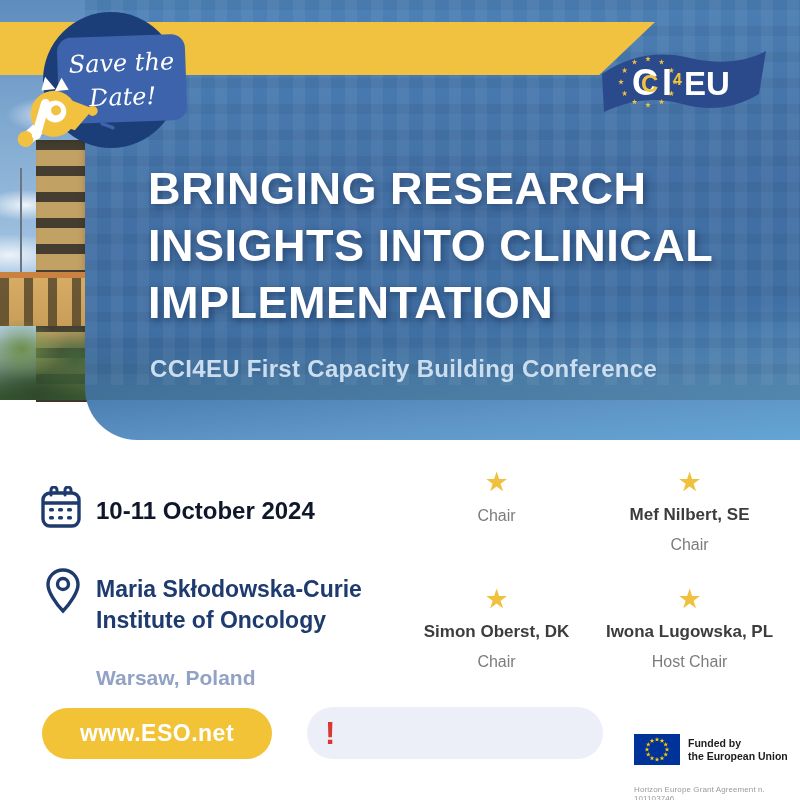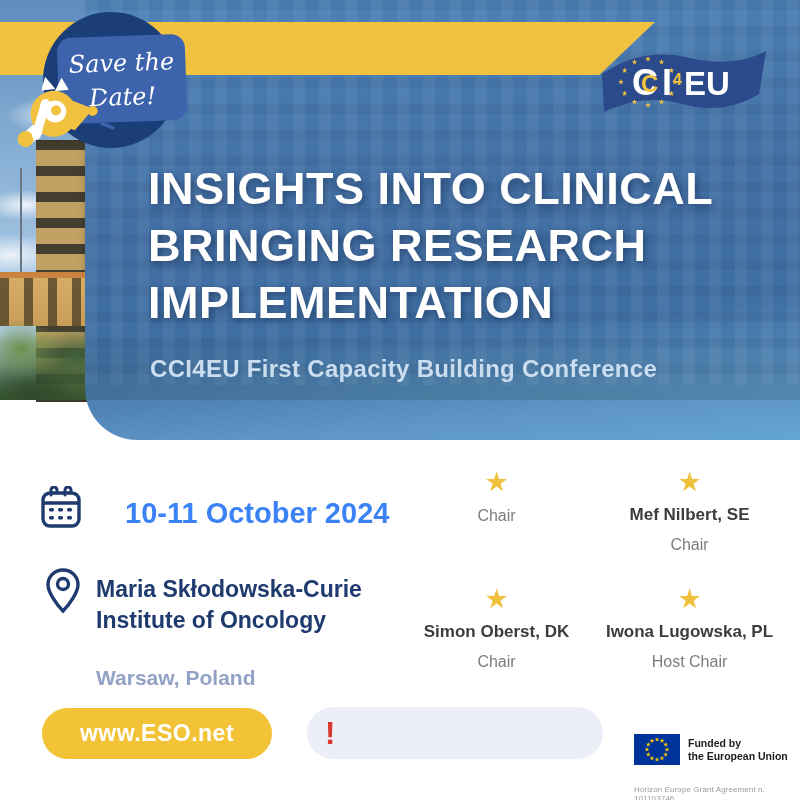--- a/index.html
+++ b/index.html
@@ -76,21 +76,21 @@
     text-shadow:2px 3px 7px rgba(15,35,70,.5);
   }
   .subtitle{
     position:absolute;left:150px;top:355px;width:600px;
     color:#cbdef0;font-weight:600;font-size:24px;letter-spacing:.3px;
   }
   
   .info-icon{position:absolute;}
   .date-text{
     position:absolute;left:96px;top:497px;
-    color:#3b82f6;font-weight:700;font-size:29px;margin-left:29px;
+    color:#0f172a;font-weight:700;font-size:24px;
   }
   .venue-text{
     position:absolute;left:96px;top:574px;
     color:#1e3a6e;font-weight:700;font-size:23px;line-height:31px;
   }
   .venue-city{margin-top:26px;color:#92a2c4;font-weight:600;font-size:21px;}
   
   .chairs{
     position:absolute;left:400px;top:468px;width:386px;height:215px;
     display:grid;grid-template-columns:1fr 1fr;grid-template-rows:1fr 1fr;
@@ -182,22 +182,22 @@
       <rect x="28" y="24" width="9" height="42" rx="4.5" fill="#ffffff" transform="rotate(26 32 45)"></rect>
       <g stroke="#3d63ad" stroke-width="3.5" stroke-linecap="round">
         <line x1="92" y1="38" x2="103" y2="32"></line>
         <line x1="95" y1="50" x2="108" y2="50"></line>
         <line x1="92" y1="60" x2="102" y2="66"></line>
       </g>
     </g>
   </svg>
 
   <div class="title">
+    <div>BRINGING RESEARCH</div>
     <div>INSIGHTS INTO CLINICAL</div>
-    <div>BRINGING RESEARCH</div>
     <div>IMPLEMENTATION</div>
   </div>
   <div class="subtitle">CCI4EU First Capacity Building Conference</div>
 
   <svg class="info-icon" style="left:40px;top:486px" width="42" height="44" viewBox="0 0 42 44">
     <rect x="3" y="7" width="36" height="33" rx="7" fill="none" stroke="#1e3a6e" stroke-width="3.4"></rect>
     <line x1="3" y1="17" x2="39" y2="17" stroke="#1e3a6e" stroke-width="3.4"></line>
     <path d="M11,9 v-5 a3,3 0 0 1 6,0 v2" fill="none" stroke="#1e3a6e" stroke-width="3" stroke-linecap="round"></path>
     <path d="M25,9 v-5 a3,3 0 0 1 6,0 v2" fill="none" stroke="#1e3a6e" stroke-width="3" stroke-linecap="round"></path>
     <g fill="#1e3a6e">

